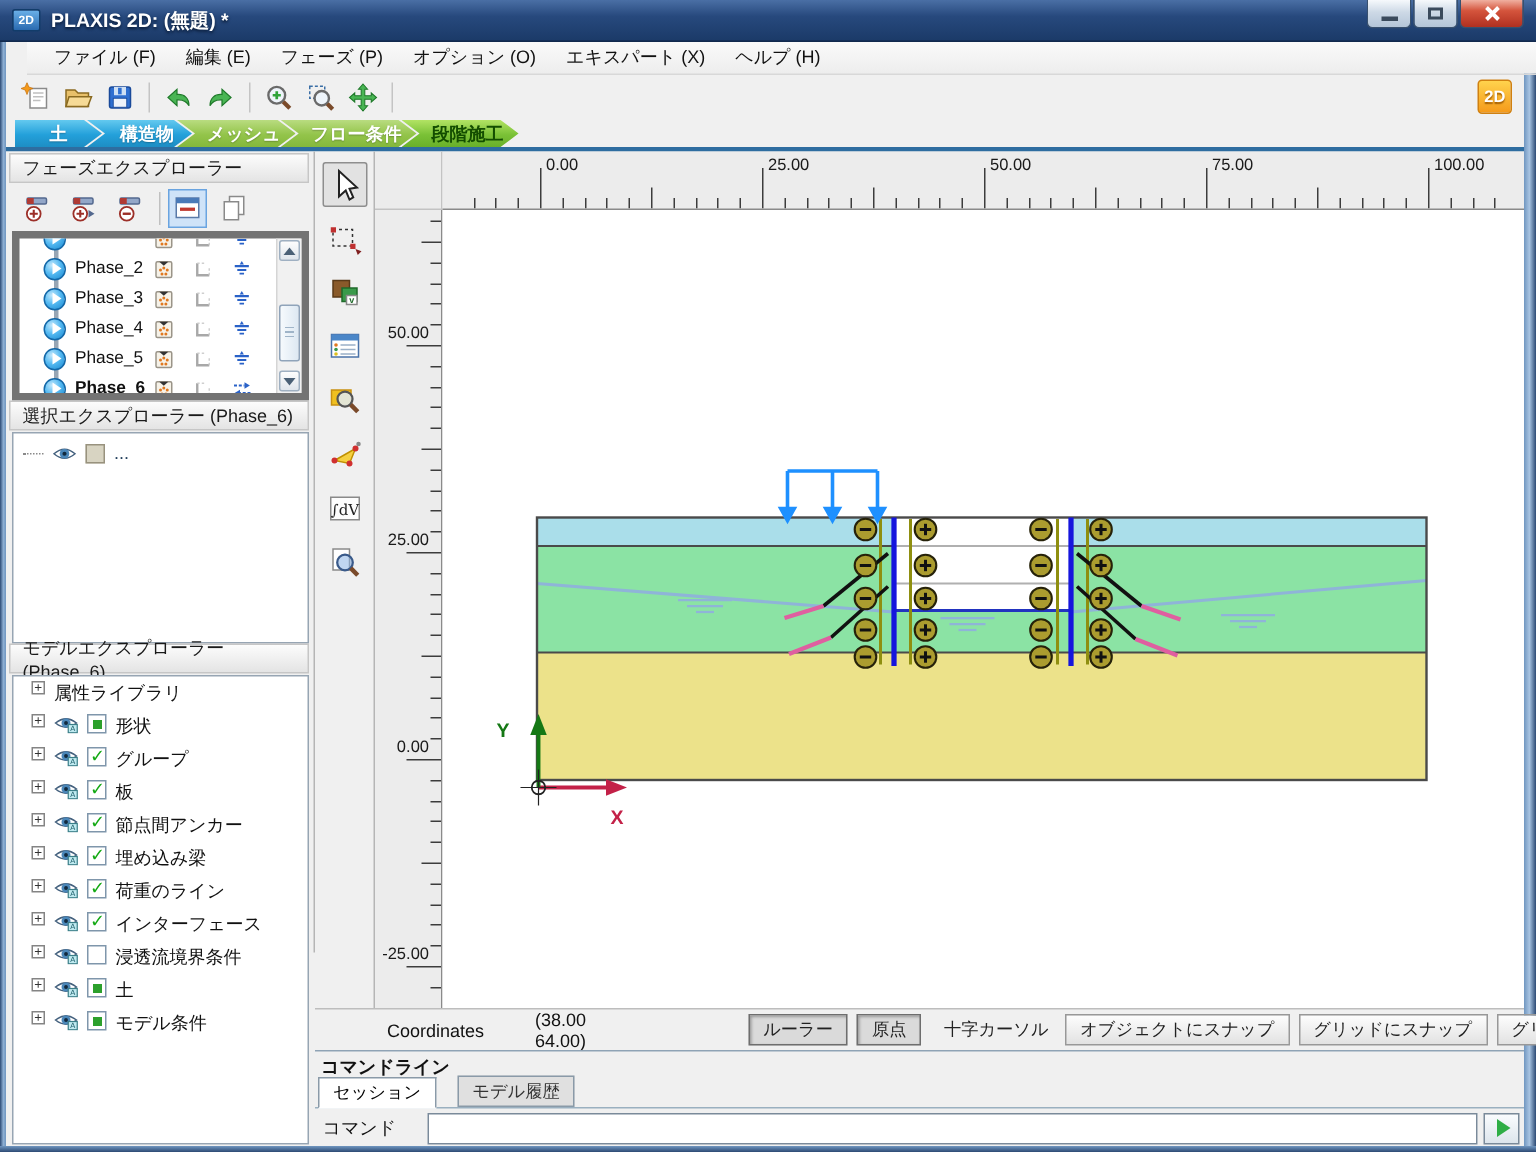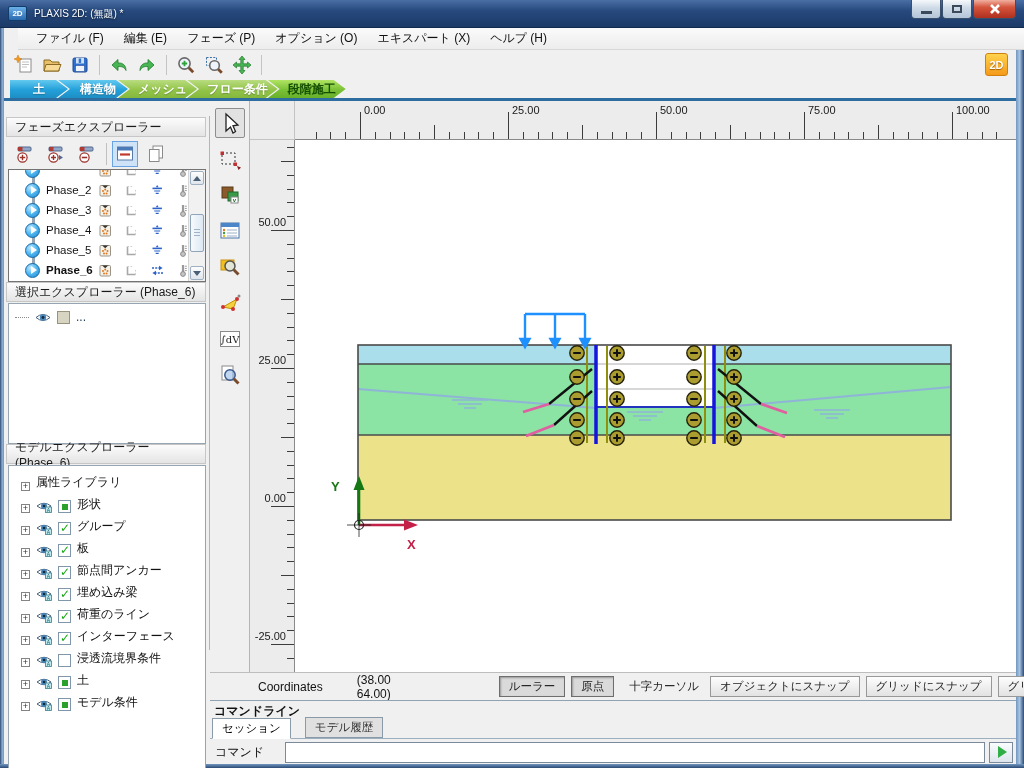--- a/index.html
+++ b/index.html
@@ -2,21 +2,21 @@
 <html><head>
 <meta charset="utf-8">
 <style>
 *{box-sizing:border-box;margin:0;padding:0;}
 html,body{width:1024px;height:768px;overflow:hidden;}
 body{font-family:"Liberation Sans","DejaVu Sans",sans-serif;background:#16305c;cursor:default;position:relative;}
 #window{position:absolute;inset:0;}
 
 #titlebar{position:absolute;left:0;top:0;width:1024px;height:28px;background:linear-gradient(180deg,#4a6fa5 0%,#27497d 40%,#1b3a68 100%);display:flex;align-items:center;padding-left:8px;border-bottom:1px solid #122a4e;}
 .appicon{width:19px;height:15px;background:linear-gradient(180deg,#6ab0e8,#2a6ab0);border:1px solid #123c6a;border-radius:2px;color:#fff;font-size:8px;font-weight:bold;display:flex;align-items:center;justify-content:center;}
-#wintitle{color:#fff;font-size:10px;margin-left:7px;text-shadow:0 1px 2px #0a1c38;}
+#wintitle{color:#fff;font-size:13px;margin-left:7px;text-shadow:0 1px 2px #0a1c38;font-weight:bold;}
 #winbtns{position:absolute;right:8px;top:0;display:flex;}
 .wbtn{height:19px;border:1px solid #38506e;border-top:none;border-radius:0 0 4px 4px;display:flex;align-items:center;justify-content:center;margin-left:1px;}
 .wbtn.min,.wbtn.max{width:30px;background:linear-gradient(180deg,#f6f9fc,#cdd9e6 45%,#b4c5d8);}
 .wbtn.close{width:43px;background:linear-gradient(180deg,#f0b0a0,#d4543c 40%,#b03020);}
 .gmin{width:11px;height:3px;background:#3a4a5c;margin-top:6px;}
 .gmax{width:10px;height:8px;border:2px solid #3a4a5c;}
 
 #contentbg{position:absolute;left:4px;top:28px;width:1012px;height:736px;background:#f0f0f0;}
 #borderL{position:absolute;left:0;top:28px;bottom:0;width:4px;background:linear-gradient(90deg,#2c4a74,#8fb0d4 55%,#7096c0);}
 #borderR{position:absolute;right:0;top:28px;bottom:0;width:8px;background:linear-gradient(90deg,#7096c0,#a8c4e2 45%,#2c4a74);}
@@ -28,27 +28,27 @@
 .tsep{width:1px;height:20px;background:#c4c4c4;margin:0 5px;}
 #badge2d{position:absolute;right:8px;top:3px;width:23px;height:23px;background:linear-gradient(180deg,#ffd34d,#f59a1a);border:1px solid #d08010;border-radius:3px;color:#fff;font-weight:bold;font-size:11px;display:flex;align-items:center;justify-content:center;text-shadow:0 1px 1px #a05c00;}
 
 #tabrow{position:absolute;left:4px;top:80px;width:1012px;height:21px;background:#f0f0f0;border-bottom:3px solid #2e6da0;display:flex;padding-left:6px;}
 .wtab{height:18px;line-height:18px;font-size:12px;font-weight:bold;color:#fff;text-align:center;padding:0 10px 0 20px;clip-path:polygon(0 0,calc(100% - 12px) 0,100% 50%,calc(100% - 12px) 100%,0 100%,12px 50%);margin-left:-10px;min-width:70px;text-shadow:0 1px 1px rgba(0,0,0,.25);}
 .wtab:first-of-type{clip-path:polygon(0 0,calc(100% - 12px) 0,100% 50%,calc(100% - 12px) 100%,0 100%);margin-left:0;padding-left:10px;min-width:58px;}
 .wtab.blue{background:linear-gradient(180deg,#63c9ef,#23a0da 55%,#1d8ec4);}
 .wtab.green{background:linear-gradient(180deg,#b9dc80,#93c44a 55%,#84b83c);}
 .wtab.active{background:linear-gradient(180deg,#b2e364,#7ac136 55%,#69b02a);color:#134d00;text-shadow:none;}
 
-#leftpanel{position:absolute;left:4px;top:116px;width:206px;height:534px;background:#f0f0f0;border-right:1px solid #b5b5b5;}
+#leftpanel{position:absolute;left:4px;top:101px;width:206px;height:534px;background:#f0f0f0;border-right:1px solid #b5b5b5;}
 .pheader{position:absolute;left:2px;right:3px;height:20px;background:linear-gradient(#fcfcfc,#e4e4e4);border:1px solid #c6c6c6;display:flex;align-items:center;padding-left:8px;font-size:12px;color:#1a1a1a;}
 #phasetools{position:absolute;left:2px;top:22px;height:31px;display:flex;align-items:center;padding-left:6px;}
 .ptool{width:26px;height:26px;display:flex;align-items:center;justify-content:center;margin-right:5px;}
 .ptool.selected{background:#cfe3f8;border:1px solid #6aa4e0;}
 .psep{width:1px;height:22px;background:#c0c0c0;margin:0 5px 0 1px;}
-#phaselist{position:absolute;left:4px;top:53px;width:198px;height:113px;background:#fff;border:1px solid #737373;overflow:hidden;}
+#phaselist{position:absolute;left:4px;top:53px;width:198px;height:113px;background:#fff;border:5px solid #737373;overflow:hidden;}
 #phrows{position:absolute;left:0;top:0;right:17px;bottom:0;overflow:hidden;}
 #ptimeline{position:absolute;left:23px;top:0;width:3px;height:101px;background:#98a6b4;}
 .phrow{position:relative;height:20px;display:flex;align-items:center;}
 .phrow.partial{margin-top:-10px;}
 .playbtn{position:relative;width:15px;height:15px;border-radius:50%;margin-left:16px;background:radial-gradient(circle at 35% 30%,#c4e8fc,#56baf2 45%,#1787cf);border:1px solid #1468a8;display:flex;align-items:center;justify-content:center;flex:none;}
 .playtri2{width:0;height:0;border-left:6px solid #fff;border-top:4px solid transparent;border-bottom:4px solid transparent;margin-left:2px;}
 .phname{width:50px;margin-left:6px;font-size:11.5px;color:#111;white-space:nowrap;flex:none;}
 .phname.bold{font-weight:bold;}
 .picon{width:15px;height:15px;flex:none;margin-left:11px;}
 .picon.first{margin-left:2px;}
@@ -58,21 +58,21 @@
 .tri-up{width:0;height:0;border-left:4px solid transparent;border-right:4px solid transparent;border-bottom:5px solid #4a6076;}
 .tri-dn{width:0;height:0;border-left:4px solid transparent;border-right:4px solid transparent;border-top:5px solid #4a6076;}
 .sthumb{position:absolute;left:1px;right:1px;top:44px;height:38px;background:linear-gradient(90deg,#f6fafd,#dde8f2);border:1px solid #90a4ba;border-radius:2px;}
 .sthumb::after{content:'';position:absolute;left:3px;right:3px;top:14px;height:8px;background:repeating-linear-gradient(180deg,#9fb4c8 0 1px,transparent 1px 3px);}
 #selbox{position:absolute;left:4px;top:187px;width:198px;height:141px;background:#fff;border:1px solid #97a5b3;}
 .selrow{display:flex;align-items:center;gap:6px;padding:6px 0 0 6px;}
 .dotlead{width:14px;border-top:1px dotted #8a8a8a;}
 .swatch{width:13px;height:13px;background:#d8d4c2;border:1px solid #98927e;}
 .seltext{font-size:12px;color:#23405c;}
 #treebox{position:absolute;left:4px;top:349px;width:198px;height:313px;background:#fff;border:1px solid #97a5b3;overflow:hidden;padding-top:3px;}
-.trow{display:flex;align-items:flex-end;height:22px;padding-left:12px;gap:6px;}
+.trow{display:flex;align-items:flex-start;height:22px;padding-left:12px;gap:6px;}
 .expander{width:9px;height:9px;border:1px solid #848484;background:#fff;font-size:9px;line-height:7px;text-align:center;color:#333;flex:none;}
 .expander::before{content:'+';}
 .eyewrap{flex:none;display:flex;}
 .cb{width:13px;height:13px;border:1px solid #7f96ab;background:#fff;position:relative;flex:none;}
 .cb.checked::after{content:'✓';position:absolute;left:1px;top:-2px;font-size:12px;font-weight:bold;color:#13a913;}
 .cb.square::after{content:'';position:absolute;inset:2.5px;background:#2ca02c;}
 .tlabel{font-size:12px;color:#111;white-space:nowrap;}
 
 #toolcol{position:absolute;left:210px;top:101px;width:40px;height:571px;background:#f0f0f0;border-right:1px solid #b5b5b5;display:flex;flex-direction:column;align-items:center;padding-top:7px;gap:6px;}
 .tbtn{width:30px;height:30px;display:flex;align-items:center;justify-content:center;flex:none;}

